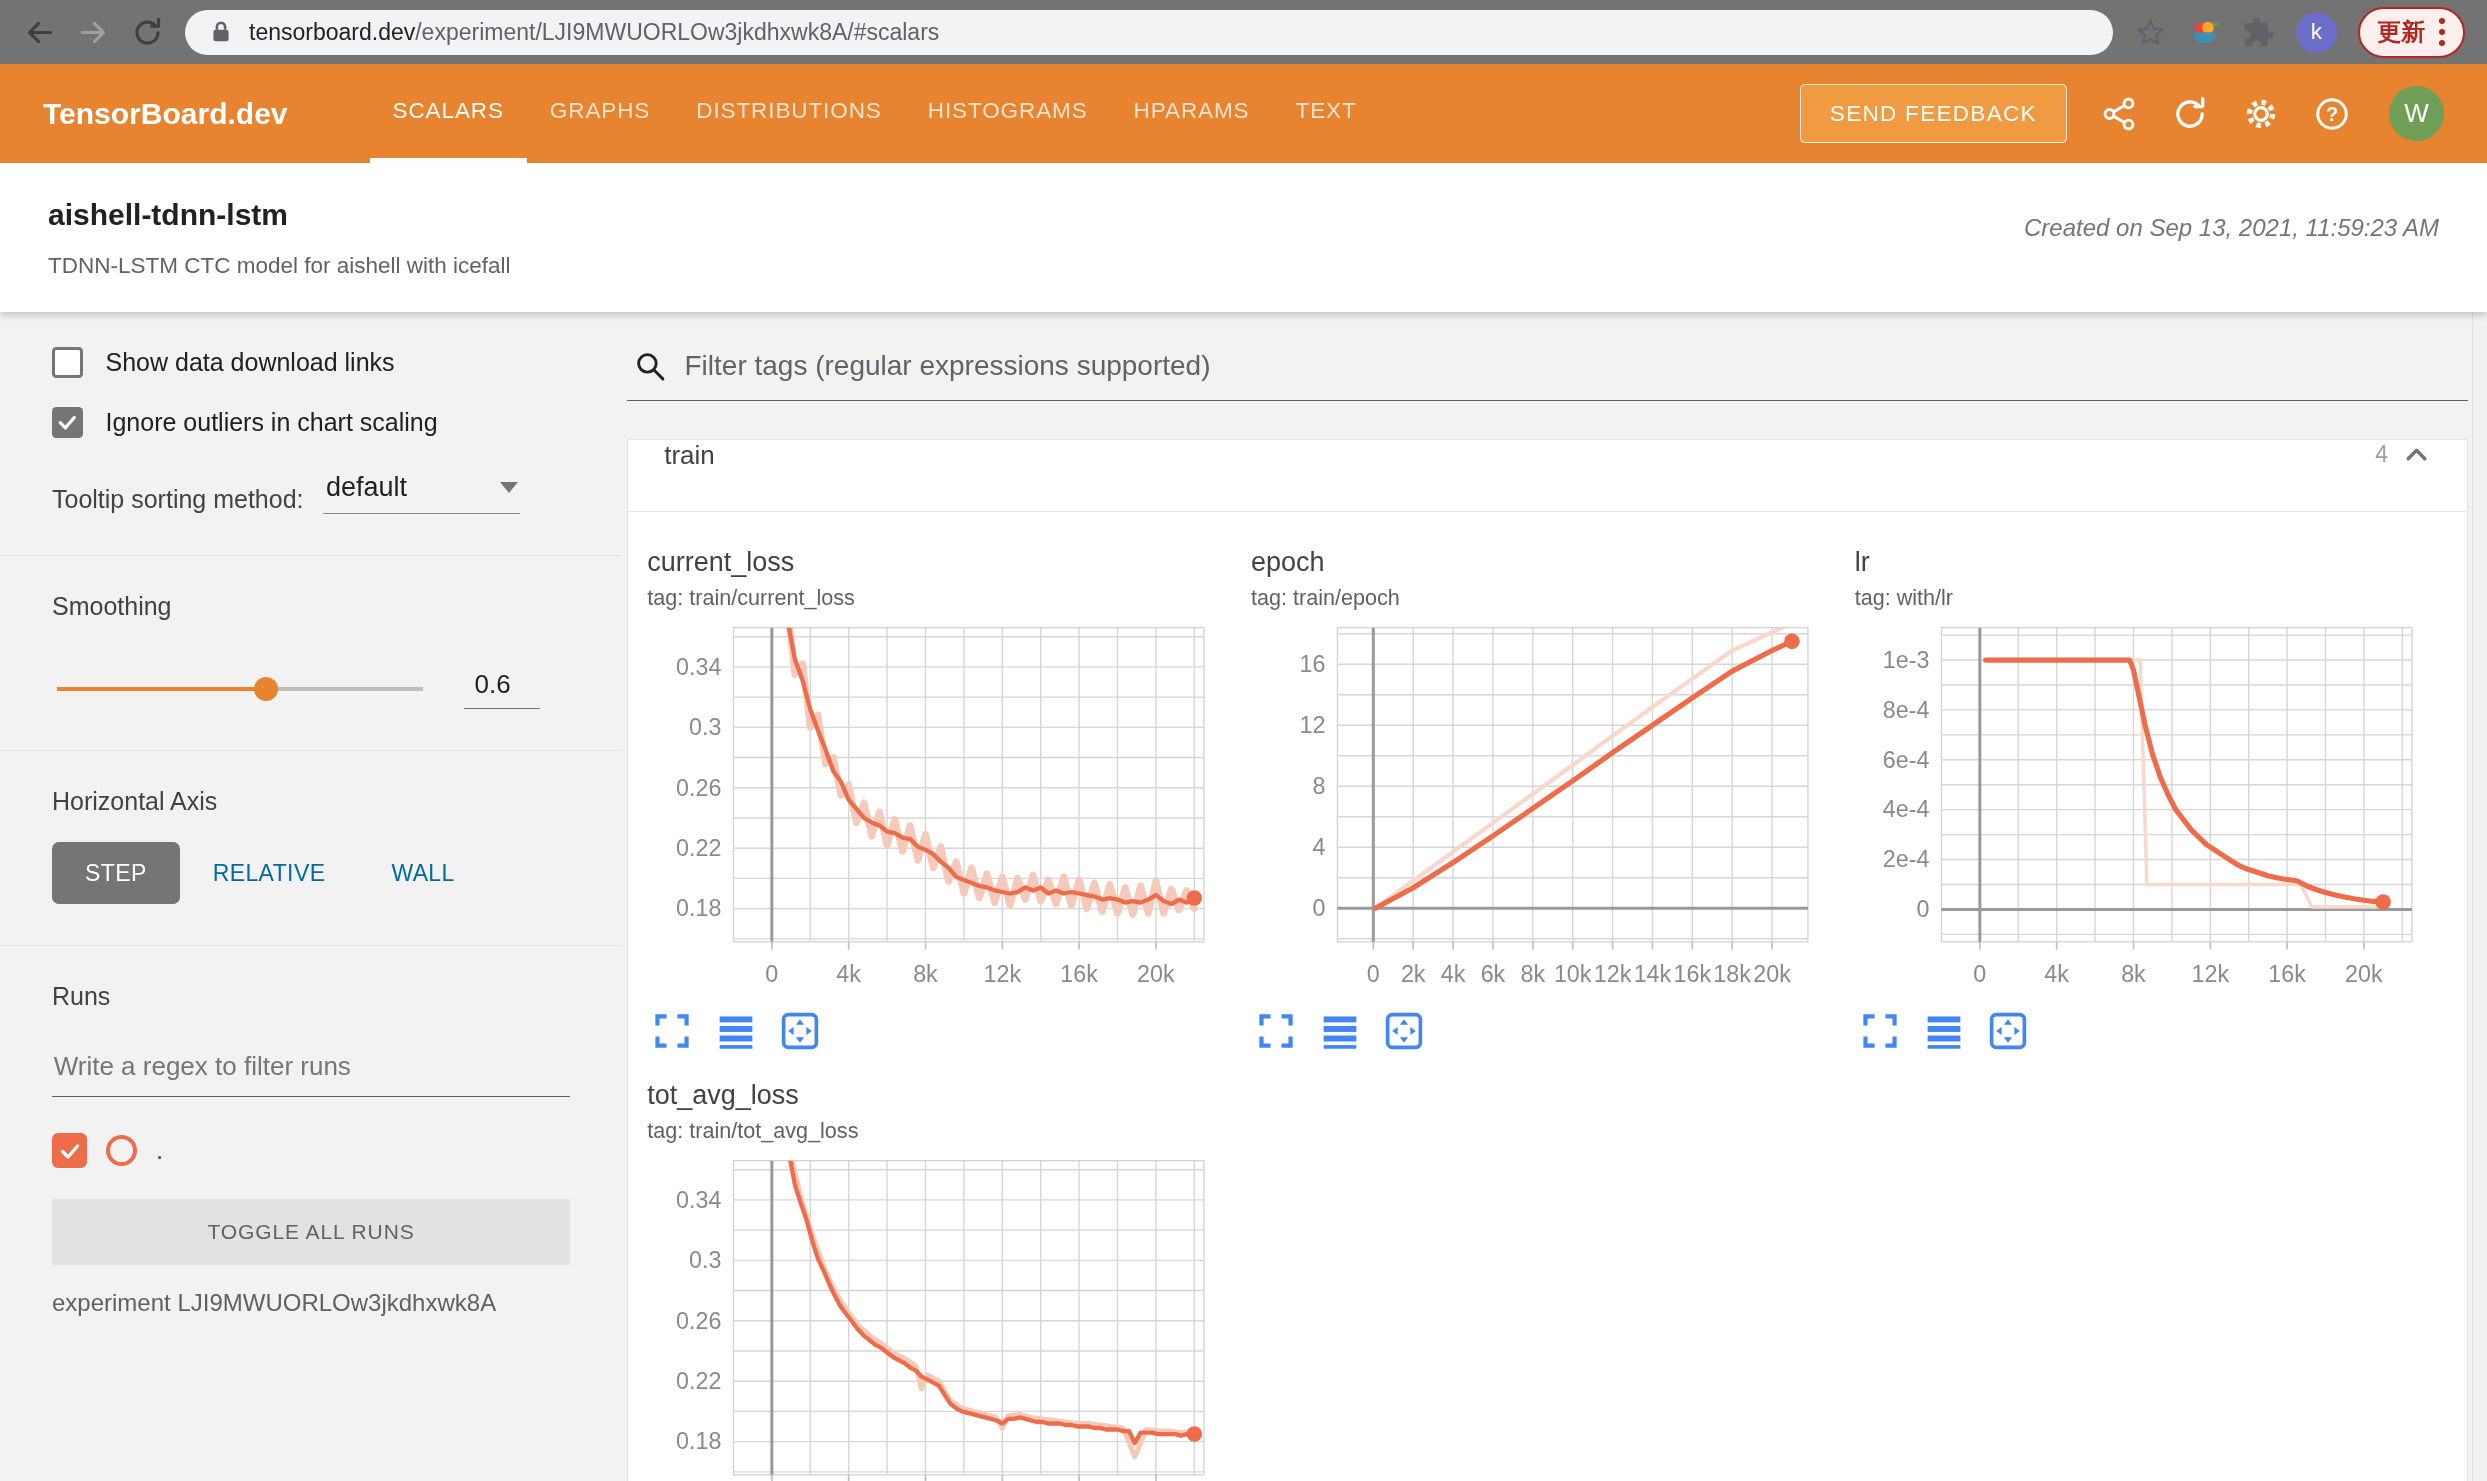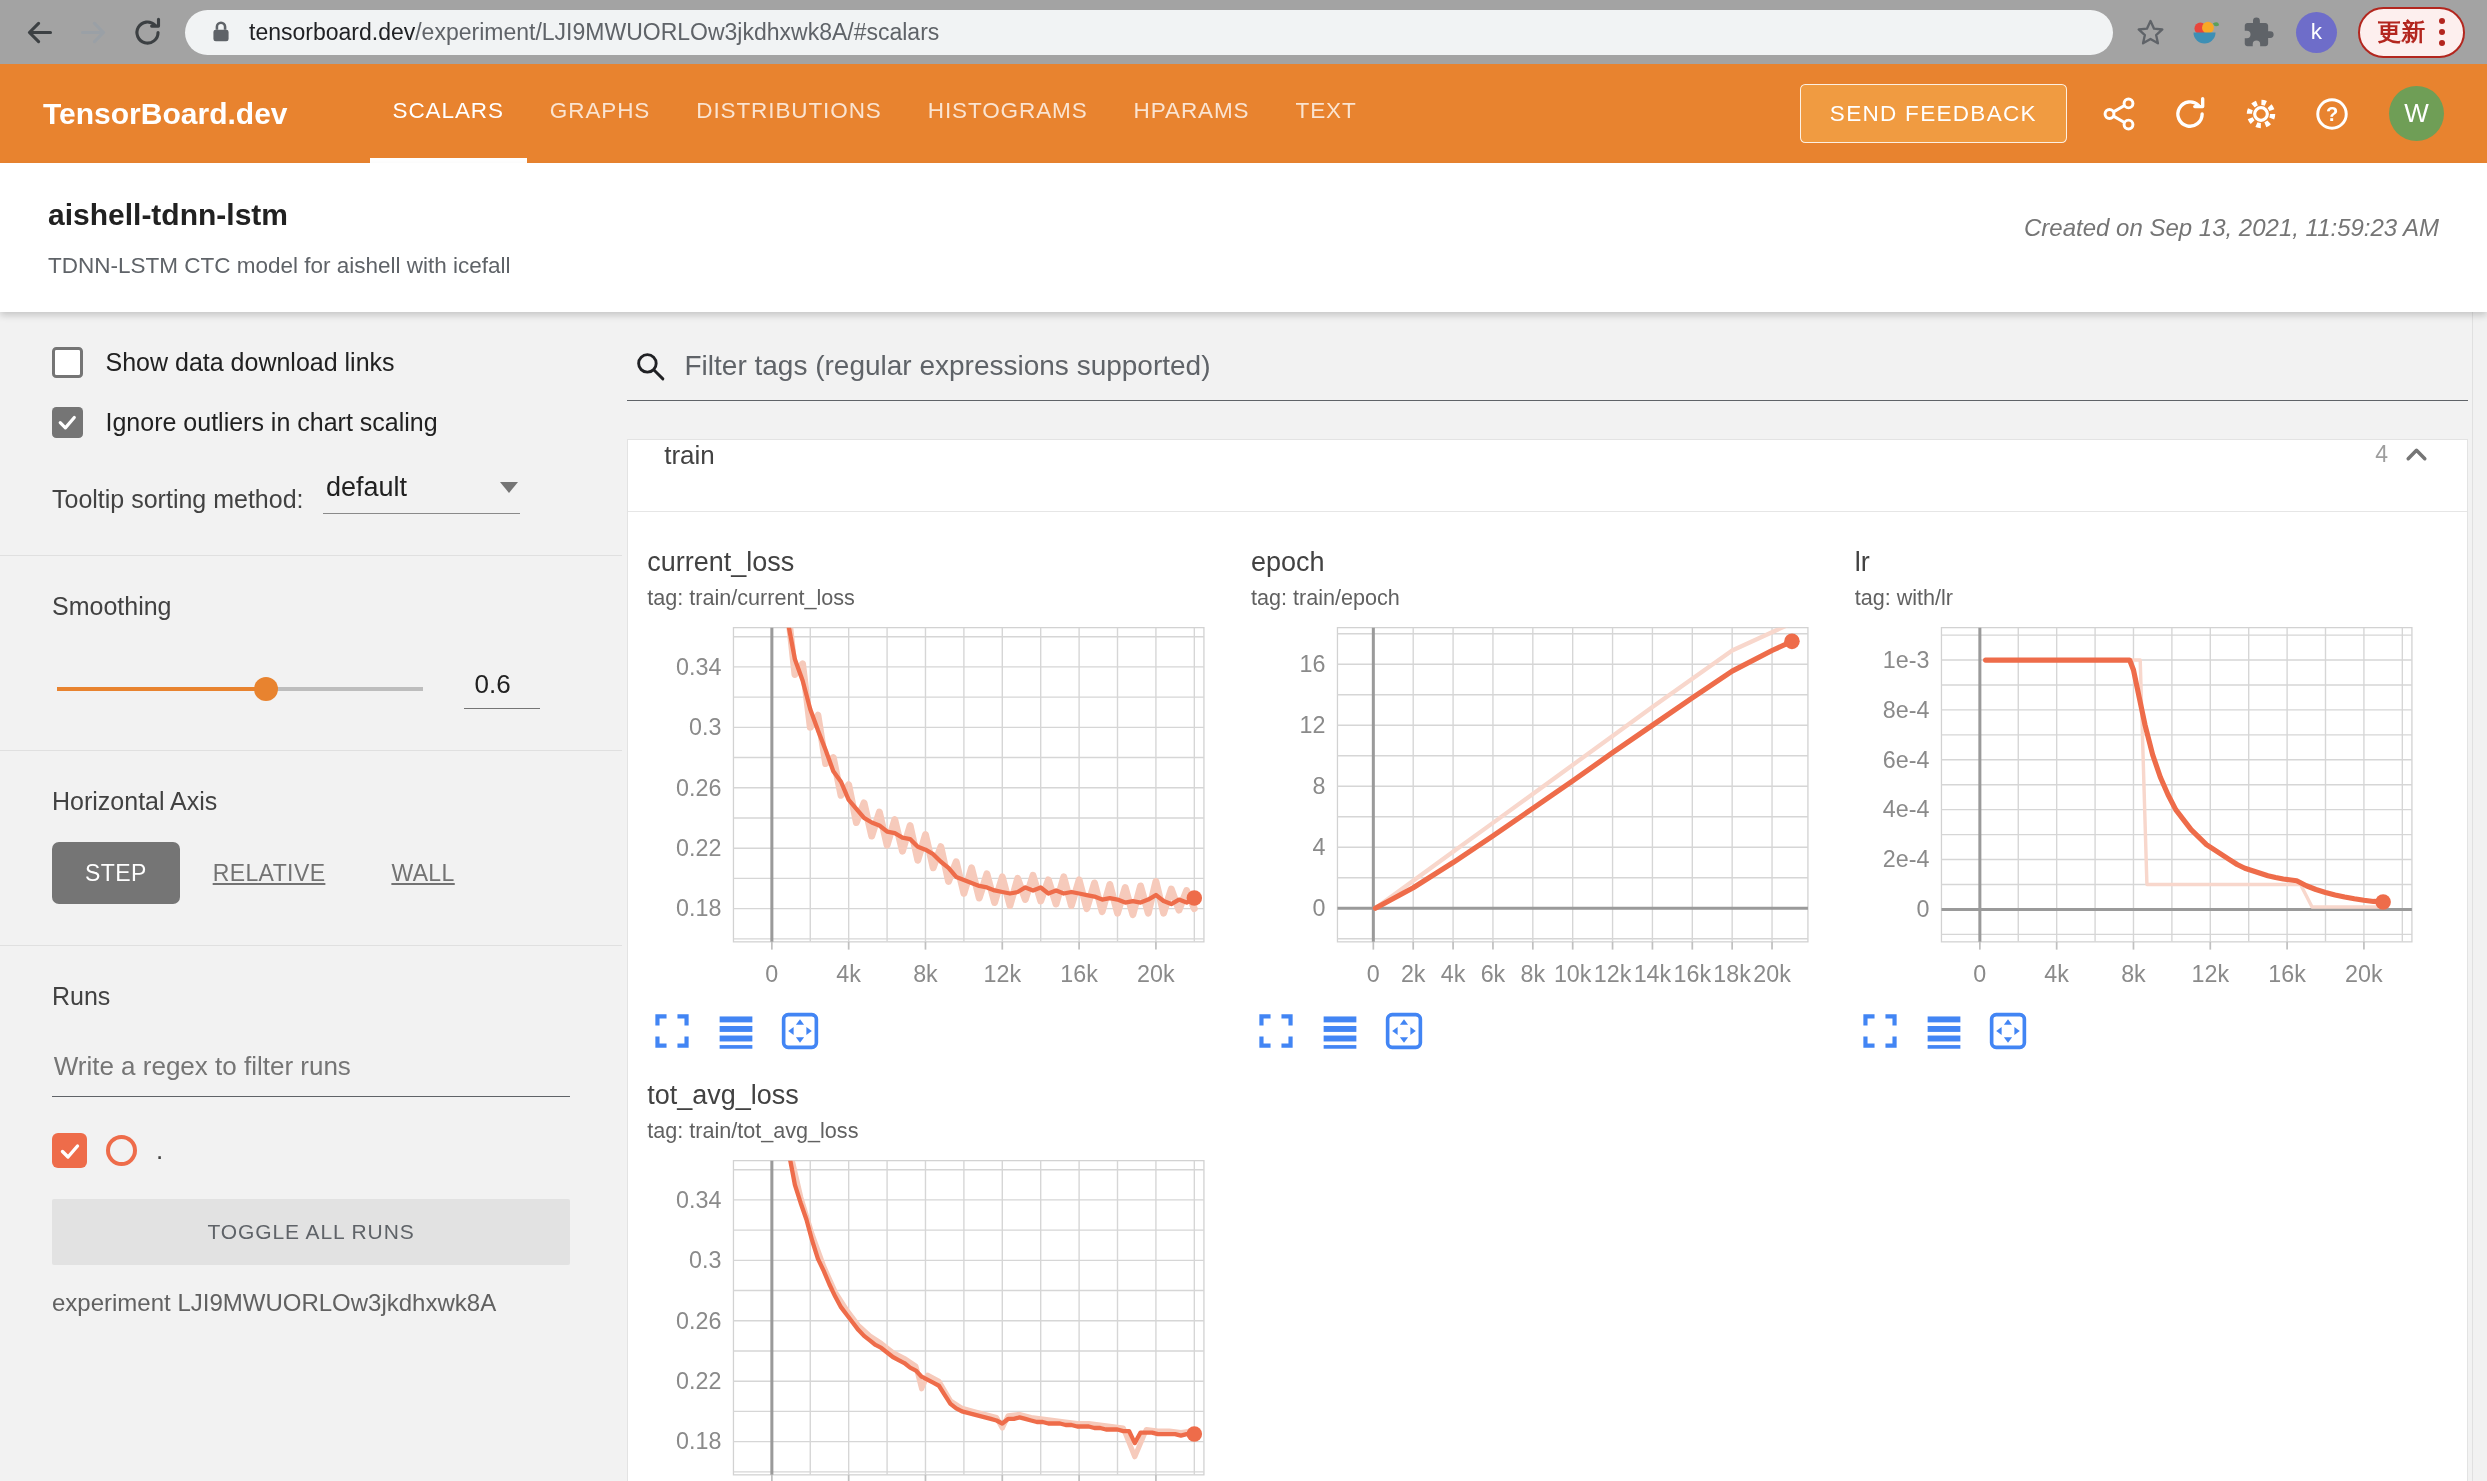--- a/index.html
+++ b/index.html
@@ -1,19 +1,19 @@
 <!DOCTYPE html>
 <html style="font-size:14px"><head>
 <meta charset="utf-8">
 <style>
   html,body{margin:0;padding:0;}
   body{width:2487px;height:1481px;overflow:hidden;background:#f2f2f2;
        font-family:"Liberation Sans",sans-serif;color:#212121;}
   
-  .browser-bar{height:64px;background:#a3a3a3;display:flex;align-items:center;padding:0 22.5px;gap:21px;}
+  .browser-bar{height:64px;background:#737373;display:flex;align-items:center;padding:0 22.5px;gap:21px;}
   .nav-ic{width:33px;height:33px;flex:none;}
   .url-pill{flex:1;height:45px;background:#f1f3f4;border-radius:22.5px;display:flex;align-items:center;
             padding:0 22.5px;gap:14px;min-width:0;}
   .url-text{font-size:23px;white-space:nowrap;overflow:hidden;}
   .url-domain{color:#202124;}
   .url-path{color:#5f6368;}
   .chrome-right{display:flex;align-items:center;gap:21px;flex:none;}
   .avatar-k{width:41px;height:41px;border-radius:50%;background:#6e6dc9;color:#fff;font-size:22.5px;
             display:flex;align-items:center;justify-content:center;}
   .update-pill{display:flex;align-items:center;gap:14px;border:2.6px solid #b3261e;background:#fdefee;
@@ -53,21 +53,21 @@
                 border-right:9.5px solid transparent;border-top:11.2px solid #757575;}
   .sb-div{border:none;border-top:1.7px solid #e0e0e0;margin:41px -52px 0 -52px;}
   .sb-label{font-size:25px;color:#424242;margin-top:36px;}
   .slider-row{display:flex;align-items:center;margin-top:48px;}
   .slider{position:relative;width:366px;height:3.5px;background:#bdbdbd;margin-left:5.2px;flex:none;}
   .slider-fill{position:absolute;left:0;top:0;height:3.5px;width:57%;background:#e8832f;}
   .slider-thumb{position:absolute;left:57%;top:-10.4px;width:24px;height:24px;border-radius:50%;background:#e8832f;transform:translateX(-12px);}
   .slider-val{margin-left:41px;font-size:26px;color:#212121;border-bottom:1.7px solid #757575;padding:0 29px 8.6px 10.4px;}
   .axis-btns{display:flex;align-items:center;margin-top:26px;}
   .axis-btn-active{background:#757575;color:#fff;font-size:23px;letter-spacing:0.4px;padding:17.3px 33px;border-radius:7px;}
-  .axis-btn-text{color:#737373;font-size:23px;letter-spacing:0.4px;padding:17.3px 33px;text-decoration:underline;}
+  .axis-btn-text{color:#0369a1;font-size:23px;letter-spacing:0.4px;padding:17.3px 33px;}
   .regex-input{margin-top:40px;font-size:26px;color:#757575;border-bottom:1.7px solid #5f6368;padding:0 0 14px 1.7px;}
   .run-row{display:flex;align-items:center;gap:19px;margin-top:36px;}
   .run-ring{width:31px;height:31px;border-radius:50%;border:4.3px solid #ee6c4a;box-sizing:border-box;}
   .run-name{font-size:26px;color:#424242;}
   .toggle-btn{margin-top:31px;background:#e2e2e2;border-radius:2px;color:#5f6368;font-size:21px;
               letter-spacing:0.9px;text-align:center;padding:21px 0;}
   .exp-line{margin-top:24px;font-size:24px;color:#616161;}
   
   .main{flex:1;padding:26px 19px 0 5.2px;min-width:0;}
   .filter-row{display:flex;align-items:center;gap:17.3px;border-bottom:1.7px solid #5f6368;padding:12px 0 17.3px 7px;}

